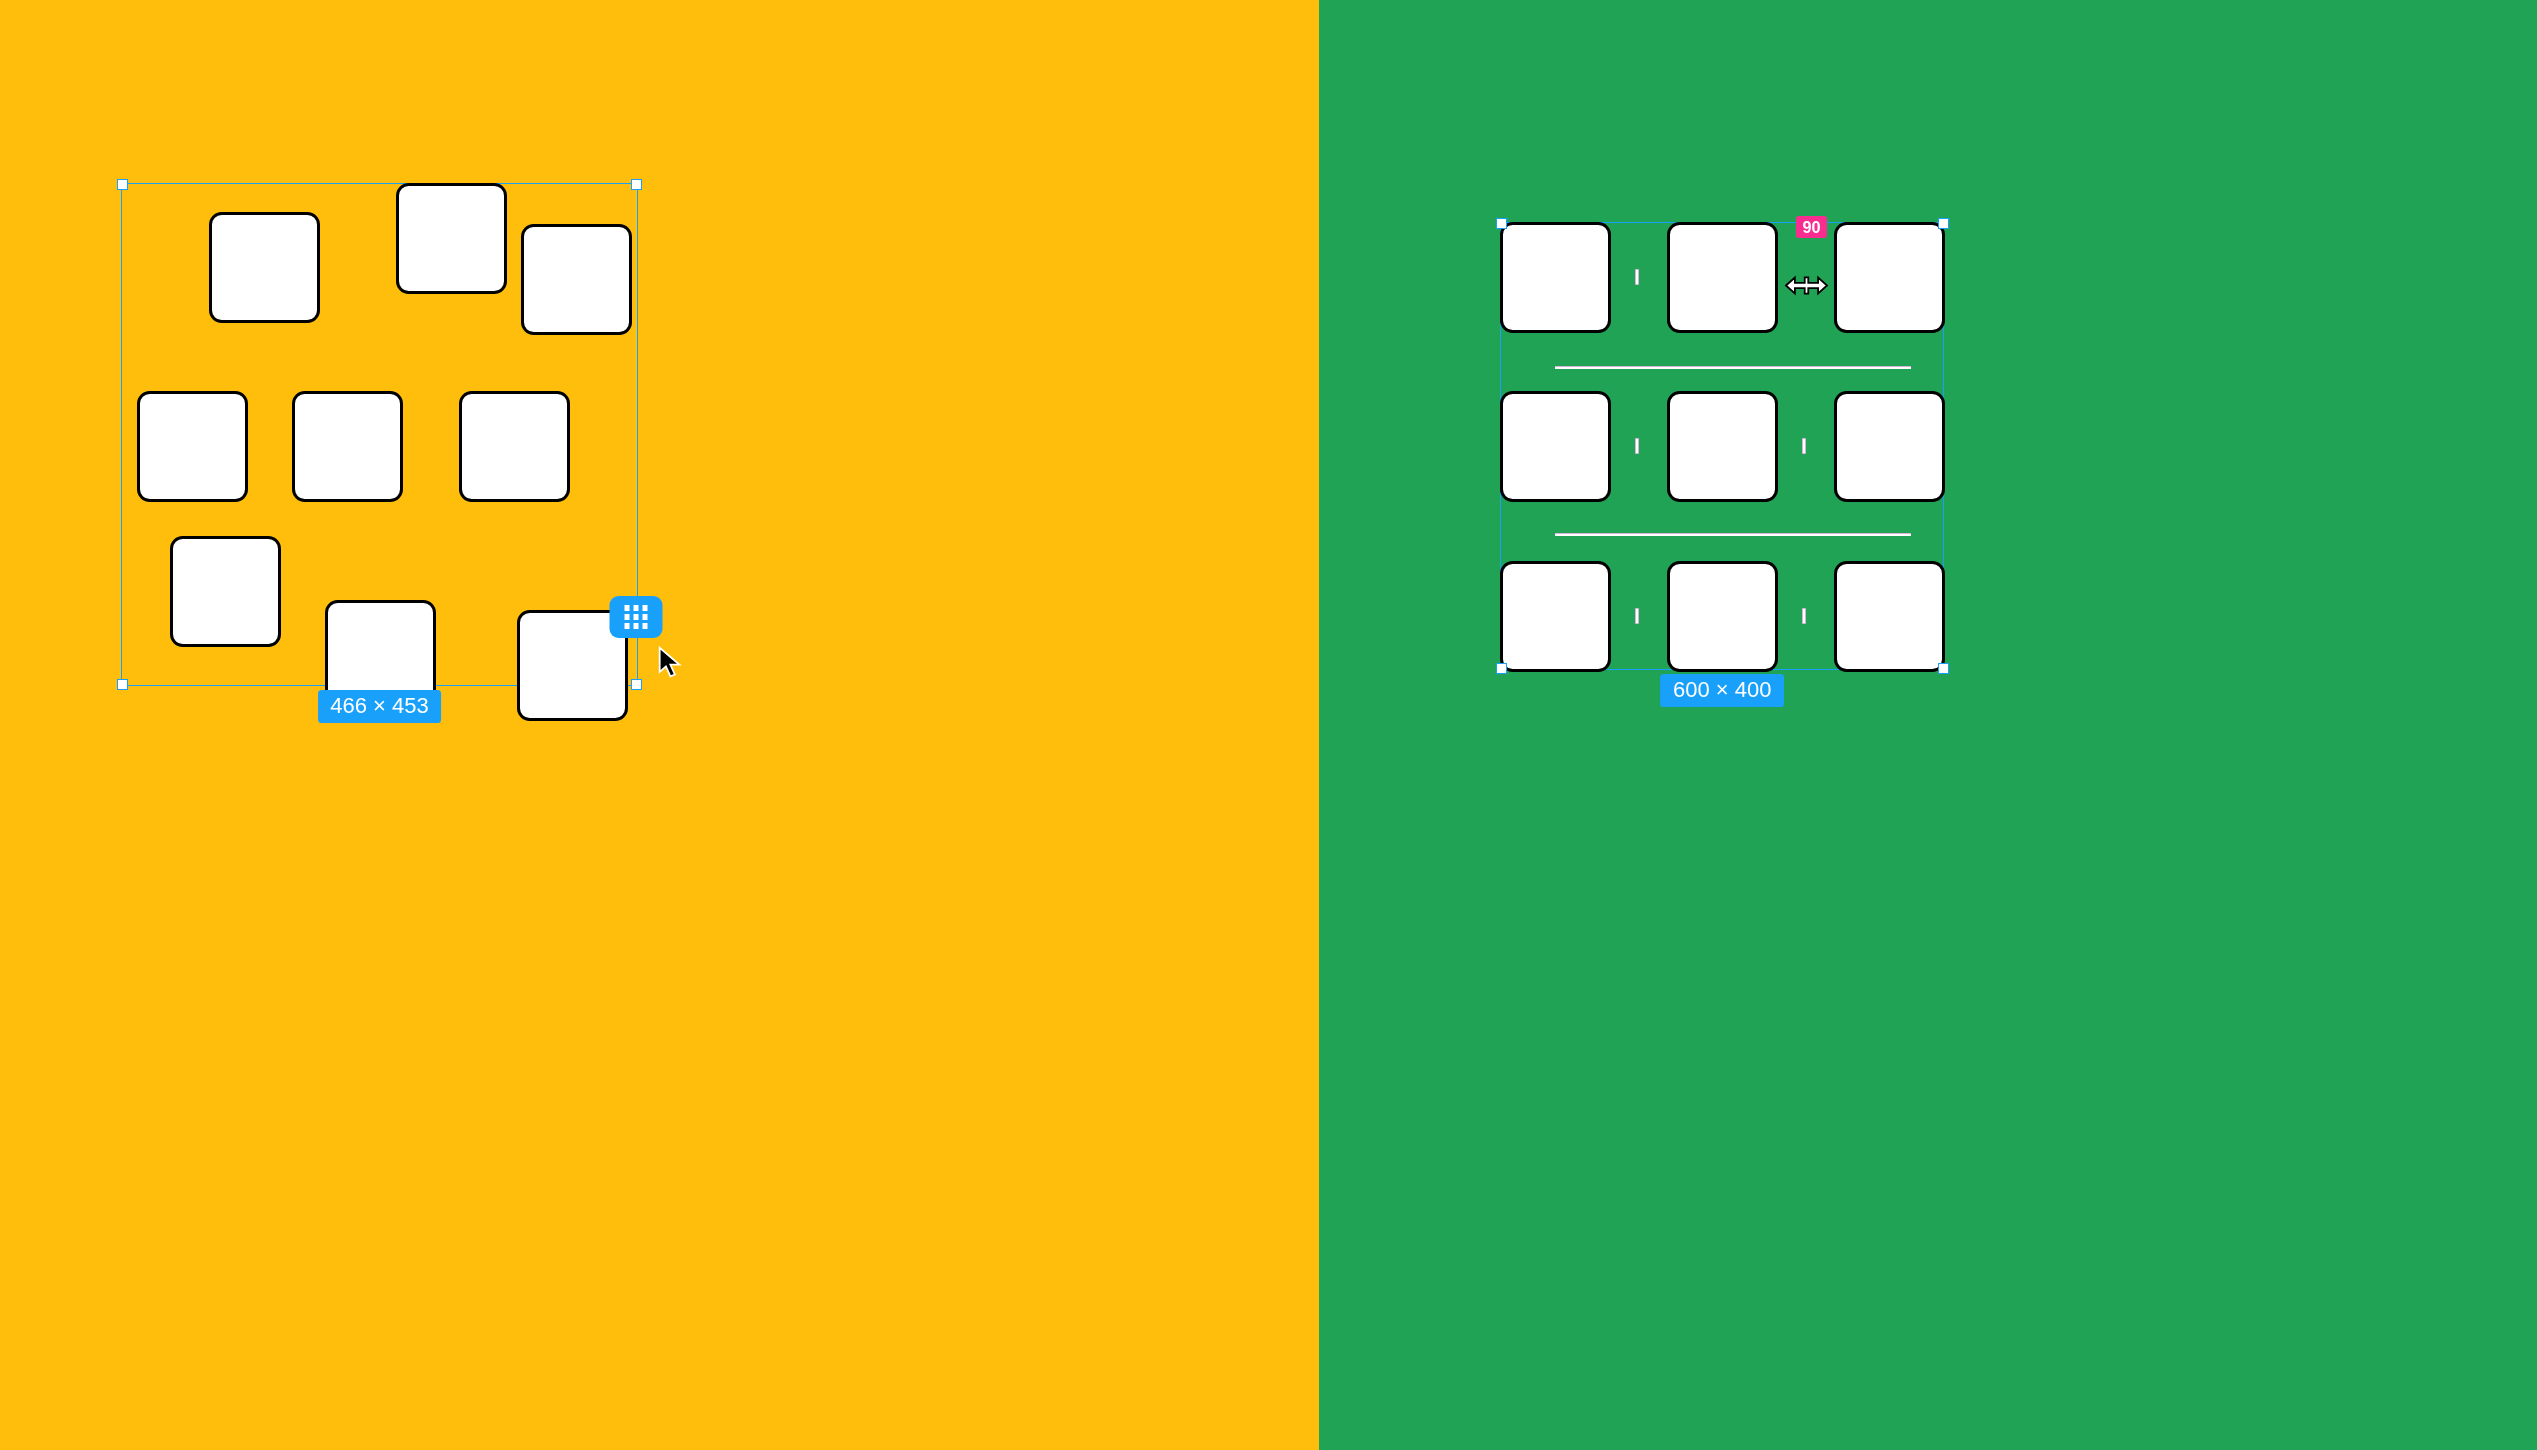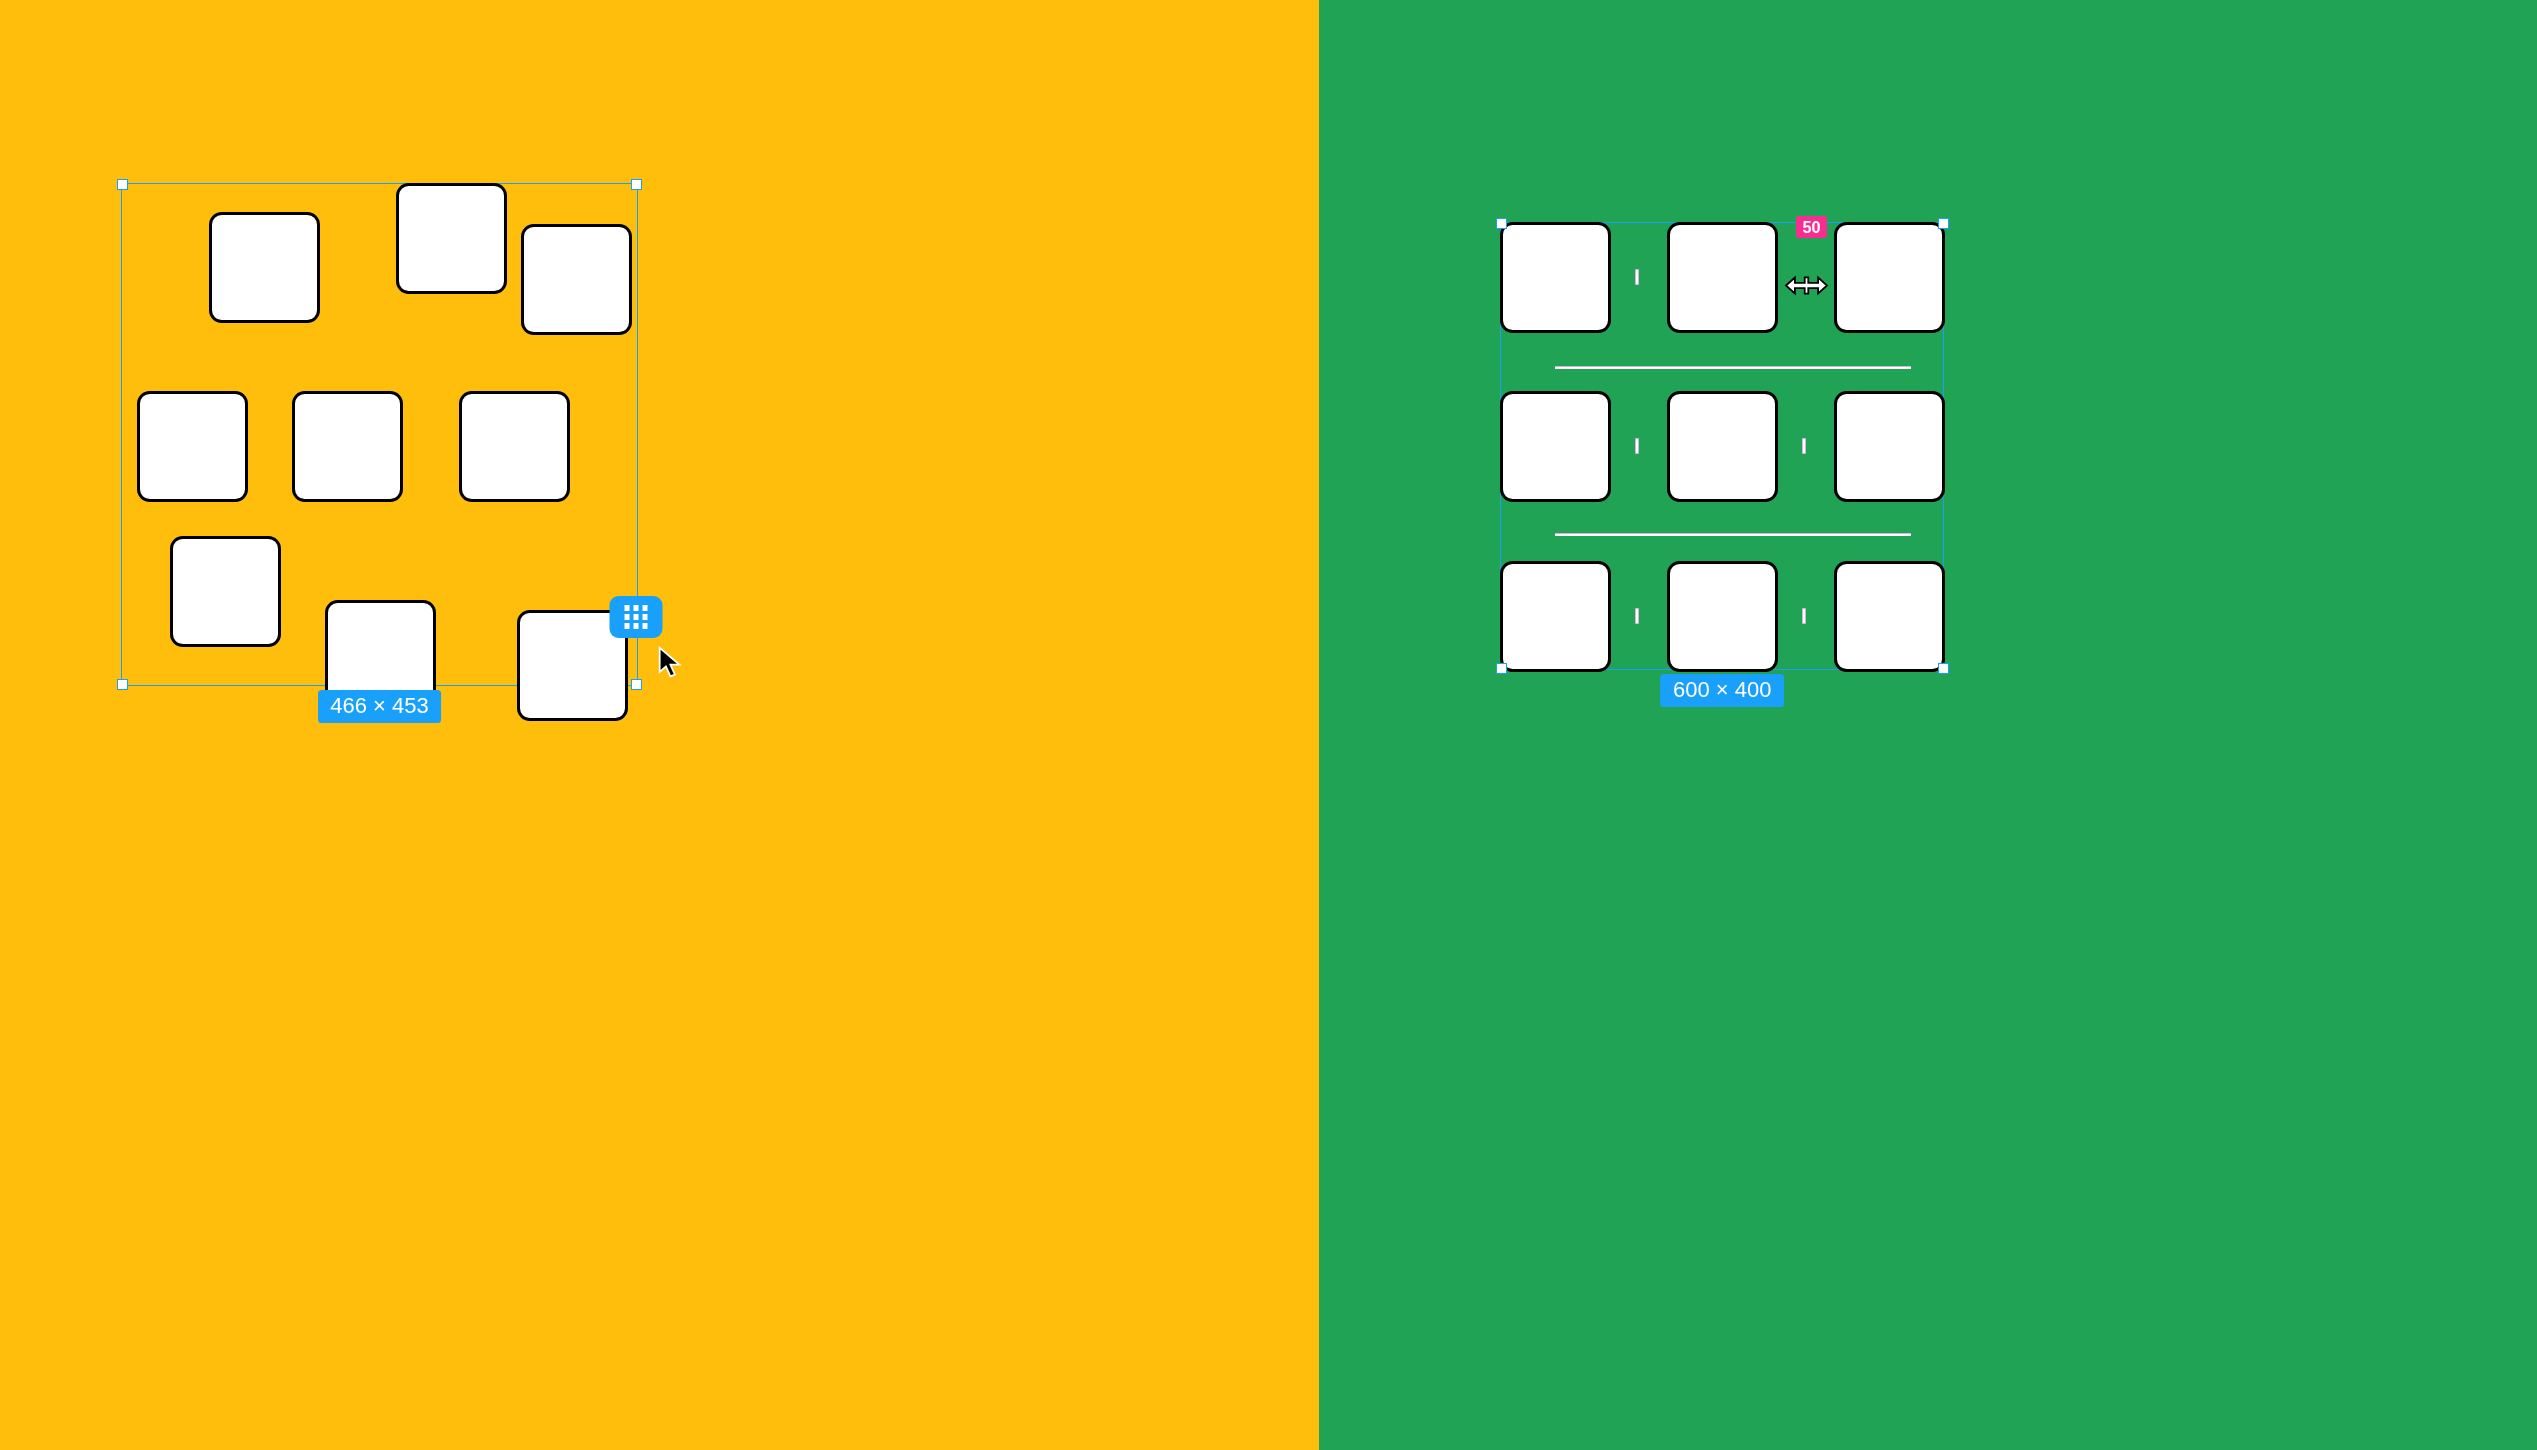--- a/index.html
+++ b/index.html
@@ -231,21 +231,21 @@
     <div class="hline hl2"></div>
 
     <div class="row r3">
       <div class="tile"></div>
       <div class="tile"></div>
       <div class="tile"></div>
       <div class="vtick" style="top:47px;left:134px"></div>
       <div class="vtick" style="top:47px;left:301px"></div>
     </div>
 
-    <div class="spacing-badge">50</div>
+    <div class="spacing-badge">90</div>
 
     <svg class="resize-arrow" viewBox="0 0 50 28">
       <path d="M2 14 L12 5 L12 11 L23 11 L23 5 L27 5 L27 11 L38 11 L38 5 L48 14 L38 23 L38 17 L27 17 L27 23 L23 23 L23 17 L12 17 L12 23 Z" fill="#fff" stroke="#000" stroke-width="2"></path>
     </svg>
 
     <div class="handle h-tl"></div>
     <div class="handle h-tr"></div>
     <div class="handle h-bl"></div>
     <div class="handle h-br"></div>
 

